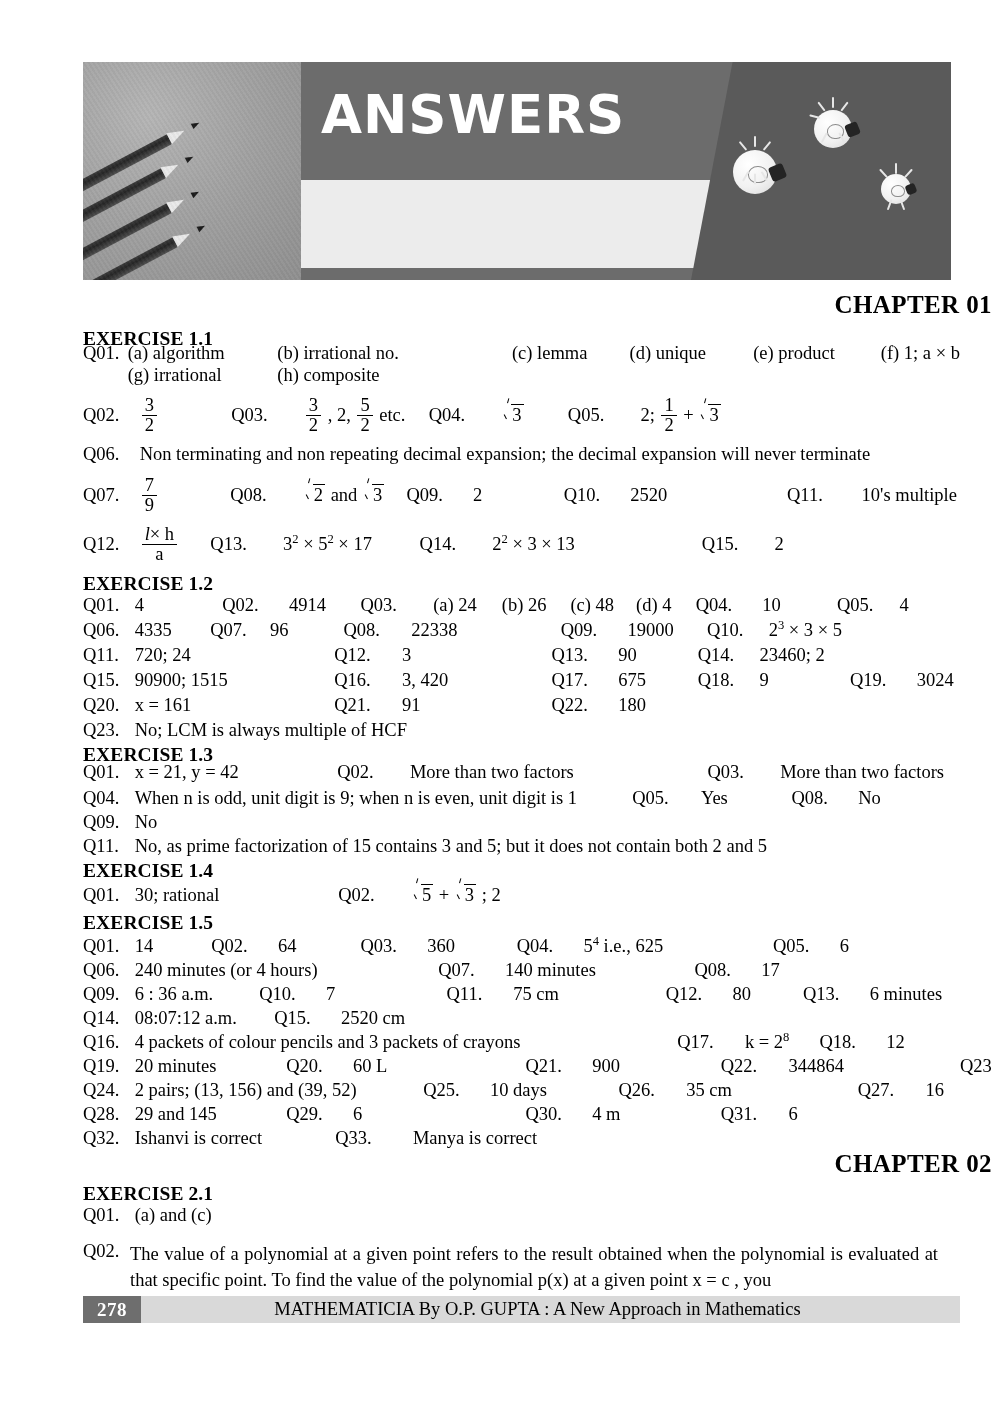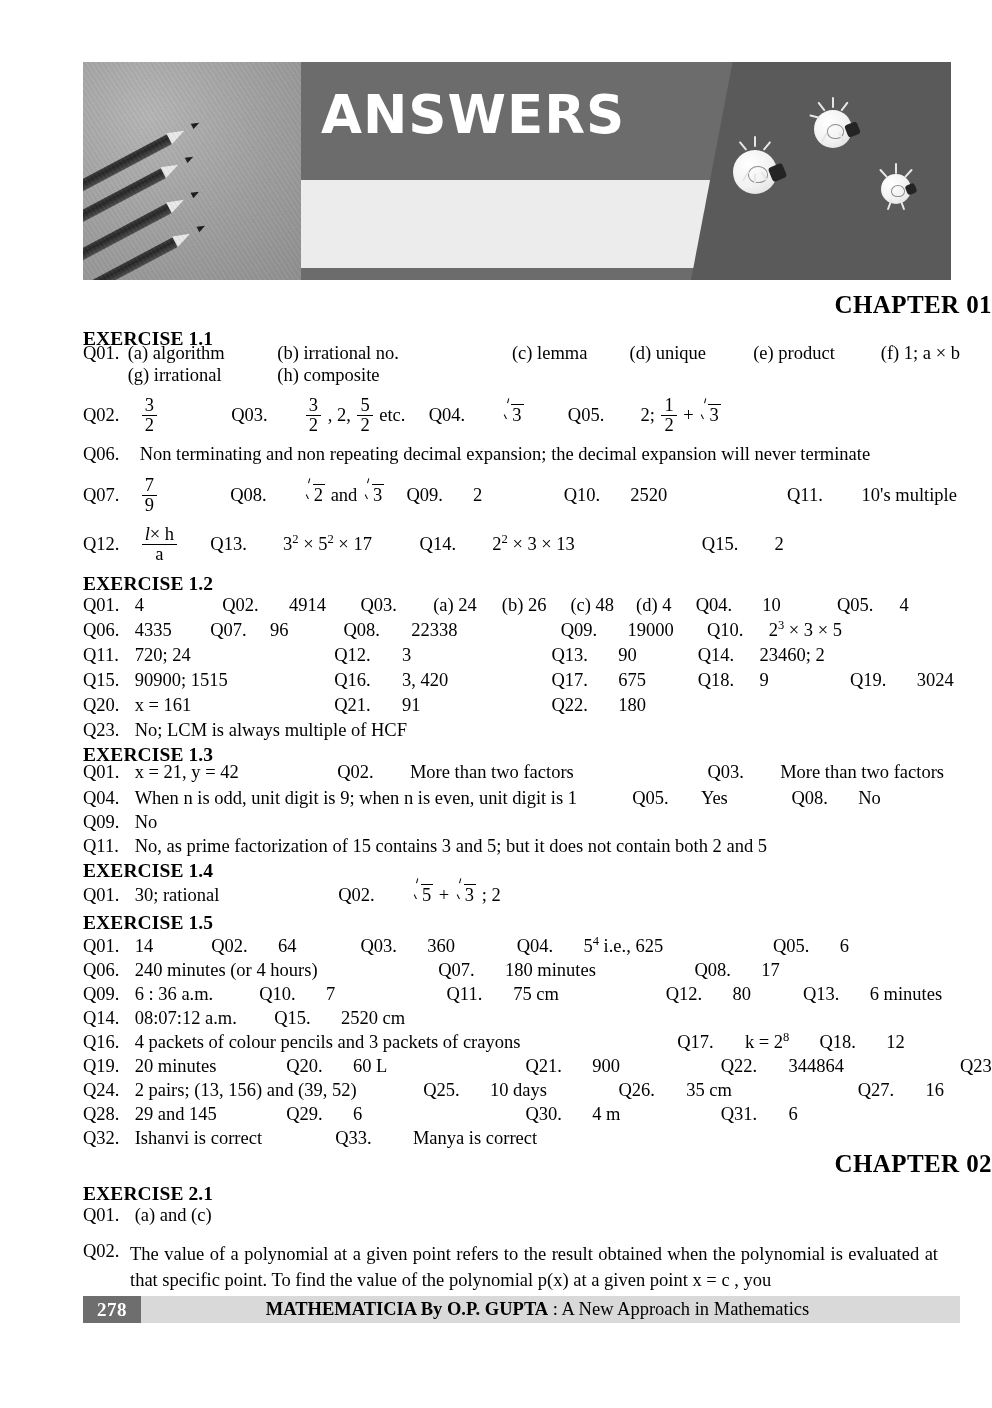--- a/index.html
+++ b/index.html
@@ -241,21 +241,21 @@
     position: absolute;
     left: 83px;
     top: 1296px;
     width: 877px;
     height: 27px;
     line-height: 27px;
     text-align: center;
     font-size: 18.5px;
     white-space: nowrap;
   }
-  .footer-text b { font-weight: bold; margin-left: 32px; }
+  .footer-text b { font-weight: normal; margin-left: 32px; }
 </style>
 </head>
 <body>
 
 <div class="banner">
 
   <div class="banner-photo">
     <div class="pencil" style="left:-46px; top:142px; width:150px; transform:rotate(-28deg);">
         <span class="tip"></span>
         <span class="lead"></span>
@@ -534,21 +534,21 @@
     <span class="q" style="width:62px">Q04.</span>
     <span class="q" style="width:185px"><span>5</span><span class="sup">4</span><span> i.e., 625</span></span>
     <span class="q" style="width:62px">Q05.</span>
     <span>6</span>
   </div>
 
   <div class="ansline" style="position:absolute; left:83px; top:960px;">
     <span class="q" style="width:47px">Q06.</span>
     <span class="q" style="width:299px">240 minutes (or 4 hours)</span>
     <span class="q" style="width:62px">Q07.</span>
-    <span class="q" style="width:185px">180 minutes</span>
+    <span class="q" style="width:185px">140 minutes</span>
     <span class="q" style="width:62px">Q08.</span>
     <span>17</span>
   </div>
 
   <div class="ansline" style="position:absolute; left:83px; top:984px;">
     <span class="q" style="width:47px">Q09.</span>
     <span class="q" style="width:120px">6 : 36 a.m.</span>
     <span class="q" style="width:62px">Q10.</span>
     <span class="q" style="width:116px">7</span>
     <span class="q" style="width:62px">Q11.</span>

